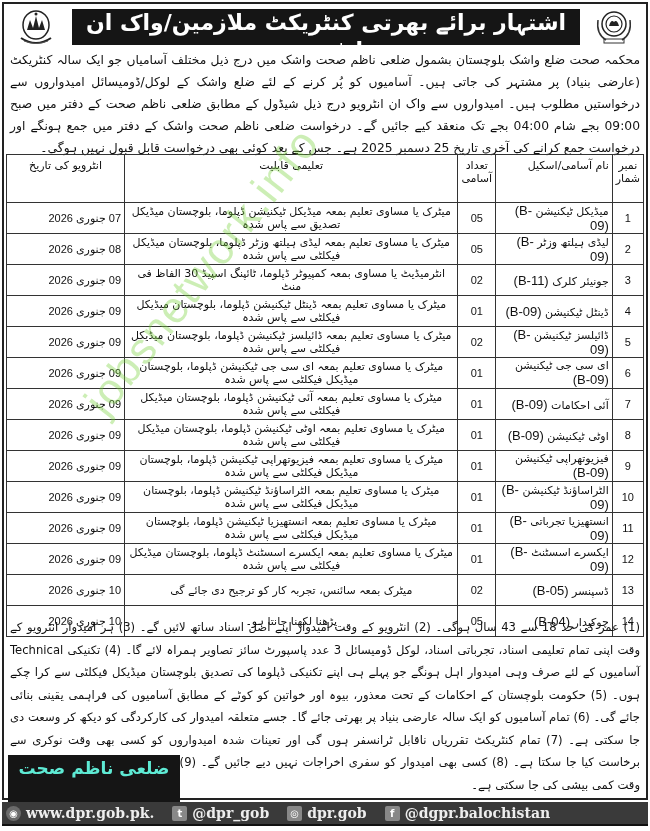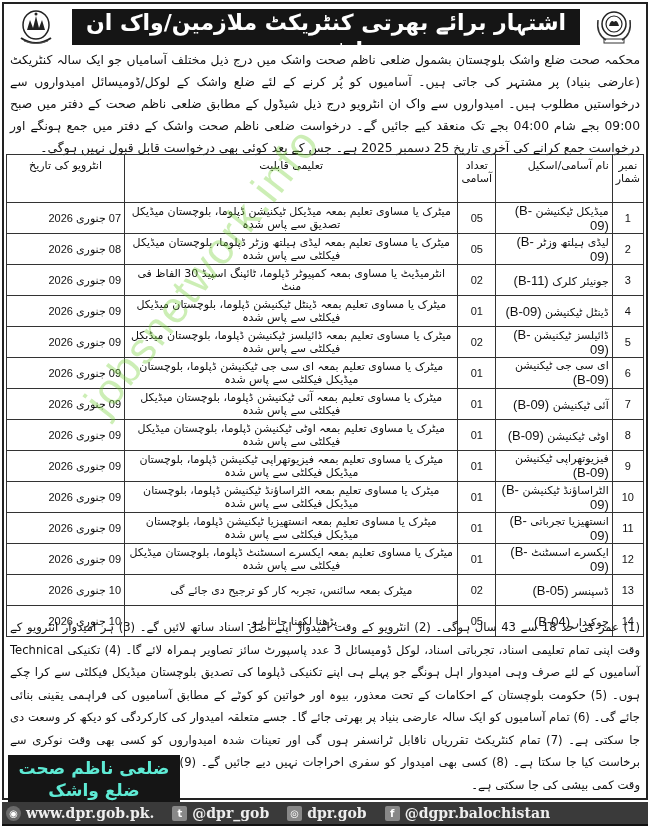--- a/index.html
+++ b/index.html
@@ -172,21 +172,21 @@
         </tr>
         <tr>
           <td class="col-sno num">6</td>
           <td class="col-post"><span>ای سی جی ٹیکنیشن</span> <span class="scale">(B-09)</span></td>
           <td class="col-count num">01</td>
           <td class="col-qual">میٹرک یا مساوی تعلیم بمعہ ای سی جی ٹیکنیشن ڈپلوما، بلوچستان میڈیکل فیکلٹی سے پاس شدہ</td>
           <td class="col-date date-cell">09 جنوری 2026</td>
         </tr>
         <tr>
           <td class="col-sno num">7</td>
-          <td class="col-post"><span>آئی ٹیکنیشن</span> <span class="scale">(B-09)</span></td>
+          <td class="col-post"><span>آئی احکامات</span> <span class="scale">(B-09)</span></td>
           <td class="col-count num">01</td>
           <td class="col-qual">میٹرک یا مساوی تعلیم بمعہ آئی ٹیکنیشن ڈپلوما، بلوچستان میڈیکل فیکلٹی سے پاس شدہ</td>
           <td class="col-date date-cell">09 جنوری 2026</td>
         </tr>
         <tr>
           <td class="col-sno num">8</td>
           <td class="col-post"><span>اوٹی ٹیکنیشن</span> <span class="scale">(B-09)</span></td>
           <td class="col-count num">01</td>
           <td class="col-qual">میٹرک یا مساوی تعلیم بمعہ اوٹی ٹیکنیشن ڈپلوما، بلوچستان میڈیکل فیکلٹی سے پاس شدہ</td>
           <td class="col-date date-cell">09 جنوری 2026</td>
@@ -233,21 +233,20 @@
           <td class="col-qual">پڑھنا لکھنا جانتا ہو۔</td>
           <td class="col-date date-cell">10 جنوری 2026</td>
         </tr>
       </tbody>
   </table>
 
   <p class="conditions">(1) عمر کی حد 18 سے 43 سال ہوگی۔ (2) انٹرویو کے وقت امیدوار اپنے اصل اسناد ساتھ لائیں گے۔ (3) ہر امیدوار انٹرویو کے وقت اپنی تمام تعلیمی اسناد، تجرباتی اسناد، لوکل ڈومیسائل 3 عدد پاسپورٹ سائز تصاویر ہمراہ لائے گا۔ (4) تکنیکی Technical آسامیوں کے لئے صرف وہی امیدوار اہل ہونگے جو پہلے ہی اپنے تکنیکی ڈپلوما کی تصدیق بلوچستان میڈیکل فیکلٹی سے کرا چکے ہوں۔ (5) حکومت بلوچستان کے احکامات کے تحت معذور، بیوہ اور خواتین کو کوٹے کے مطابق آسامیوں کی فراہمی یقینی بنائی جائے گی۔ (6) تمام آسامیوں کو ایک سالہ عارضی بنیاد پر بھرتی جائے گا۔ جسے متعلقہ امیدوار کی کارکردگی کو دیکھ کر وسعت دی جا سکتی ہے۔ (7) تمام کنٹریکٹ تقرریاں ناقابل ٹرانسفر ہوں گی اور تعینات شدہ امیدواروں کو کسی بھی وقت نوکری سے برخاست کیا جا سکتا ہے۔ (8) کسی بھی امیدوار کو سفری اخراجات نہیں دیے جائیں گے۔ (9) آسامیوں کی تعداد میں کسی بھی وقت کمی بیشی کی جا سکتی ہے۔</p>
 
   <div class="signature">
     <div>ضلعی ناظم صحت</div>
-    <div>ضلع واشک</div>
   </div>
 
 
   <div class="watermark">jobsnetwork.info</div>
 </div>
 
 <div class="footer-bar">
   <div class="footer-item">
     <span class="footer-icon globe-icon">◉</span>
     <span>www.dpr.gob.pk.</span>

